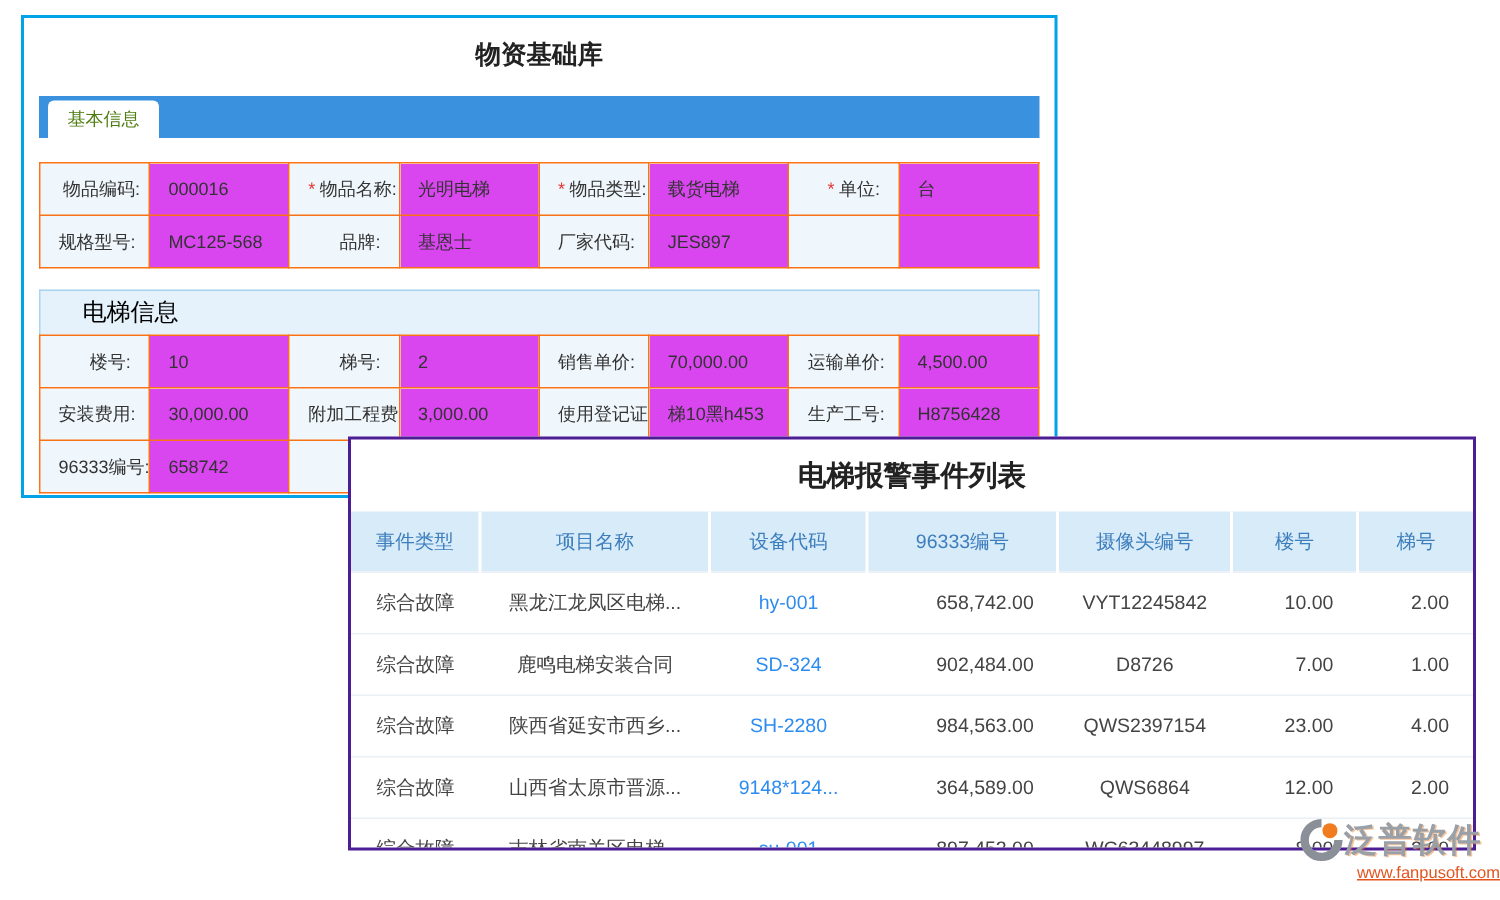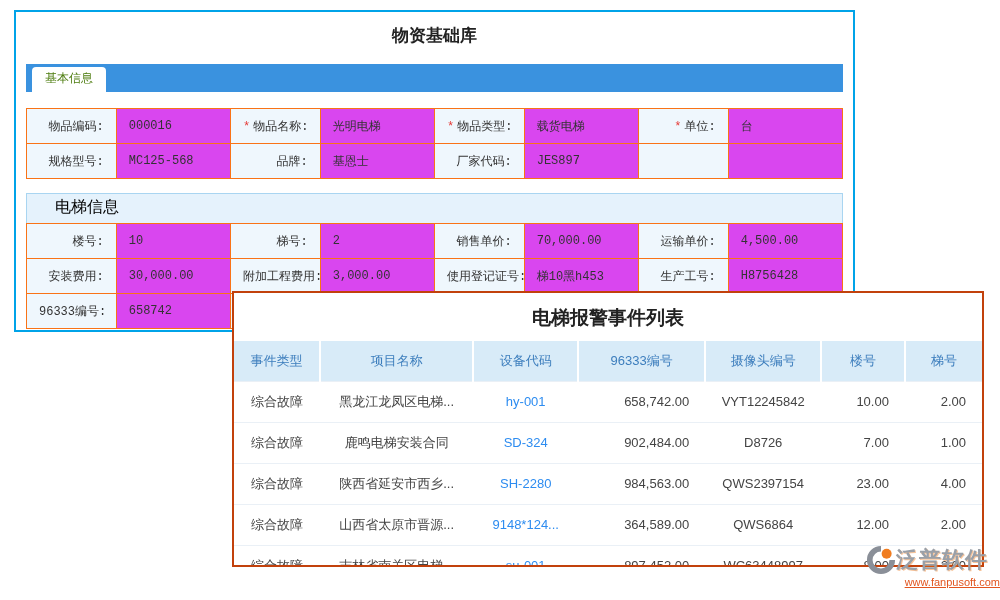--- a/index.html
+++ b/index.html
@@ -1,42 +1,42 @@
 <!DOCTYPE html>
 <html><head>
 <meta charset="utf-8">
 <style>
   * { margin:0; padding:0; box-sizing:border-box; }
   html,body { width:1000px; height:600px; background:#fff; overflow:hidden;
               font-family:"Liberation Sans","DejaVu Sans",sans-serif; position:relative; }
 
   
-  .win1 { position:absolute; left:14px; top:10px; width:841px; height:322px;
-          background:#fff; border:2px solid #00A3E8; overflow:hidden;font-family:Liberation Mono, monospace; }
+  .win1 { position:absolute; left:14px; top:10px; width:691px; height:322px;
+          background:#fff; border:2px solid #00A3E8; overflow:hidden; }
   .w1-title { height:50px; line-height:50px; text-align:center; font-size:17px;
               font-weight:bold; color:#222; }
   .tabbar { height:28px; margin:2px 10px 0 10px; background:#3A92DF; }
   .tab { display:inline-block; margin:3px 0 0 6px; height:25px; line-height:25px;
          padding:0 13px; background:#fff; border-radius:4px 4px 0 0;
          font-size:12px; color:#4d7c0f; cursor:pointer; }
   table.form { width:calc(100% - 20px); margin:16px 10px 0 10px;
                border-collapse:collapse; table-layout:fixed; }
   table.form.attached { margin-top:0; }
   table.form td { border:1px solid #f97316; height:35px; font-size:12px;
                   color:#333; padding:0 12px; overflow:hidden; white-space:nowrap; }
   td.lbl { background:#EFF7FD; text-align:right; width:11%; }
   td.val { background:#d946ef; text-align:left; width:14%; }
   .star { color:#E53935; margin-right:3px; font-size:12px; }
   .section-hd { margin:14px 10px 0 10px; height:30px; line-height:29px;
                 background:#E5F2FC; border:1px solid #A9D5F1; border-bottom:none;
                 font-size:16px; color:#000000; padding-left:28px; }
 
   
   .win2 { position:absolute; left:232px; top:291px; width:752px; height:276px;
-          background:#fff; border:2px solid #c2410c; overflow:hidden; z-index:5; }
+          background:#fff; border:2px solid #4c1d95; overflow:hidden; z-index:5; }
   .w2-title { height:48px; line-height:50px; text-align:center; font-size:19px;
               font-weight:bold; color:#222; }
   table.alarm { width:100%; border-collapse:collapse; table-layout:fixed; }
   table.alarm th { background:#D8EBF8; color:#3D7EBD; font-size:13px; font-weight:normal;
                    height:40px; border-left:2px solid #fff; }
   table.alarm th:first-child { border-left:none; }
   table.alarm td { height:41px; font-size:13px; color:#444; border-top:1px solid #EAF0F6;
                    overflow:hidden; white-space:nowrap; text-align:center; }
   table.alarm td.num { text-align:right; padding-right:16px; }
   table.alarm td.link { color:#2D8CF0; cursor:pointer; }

